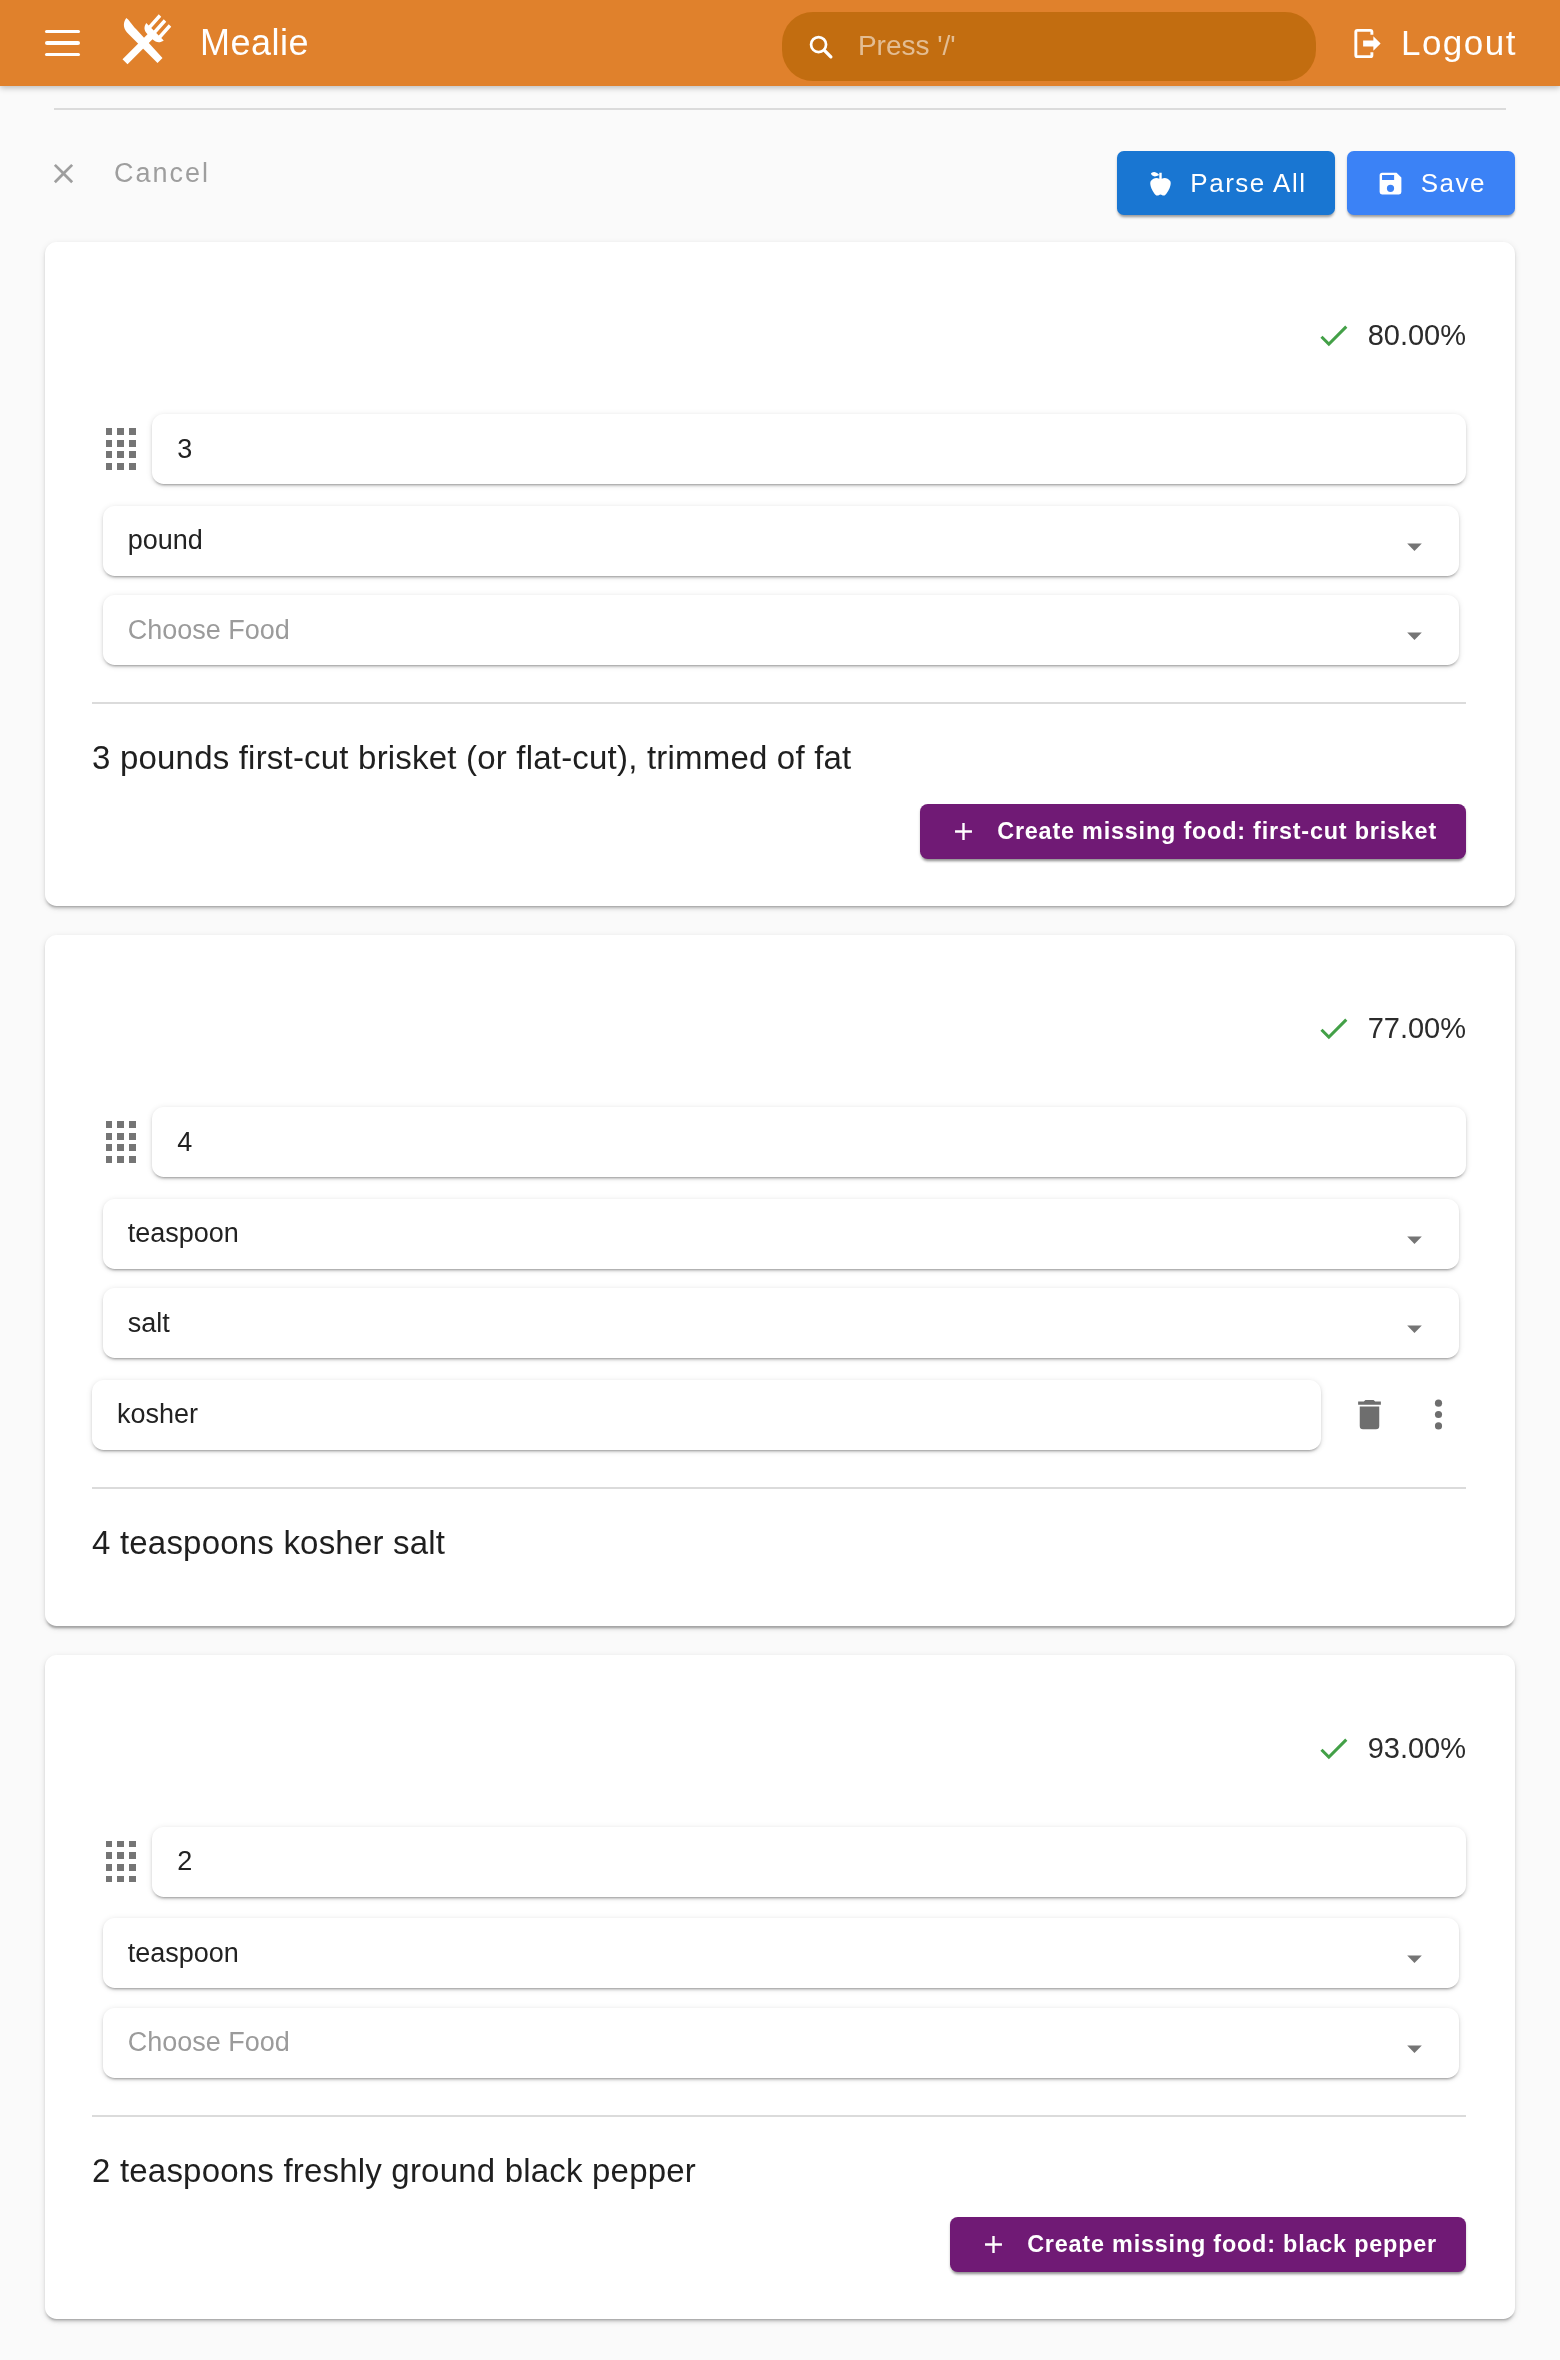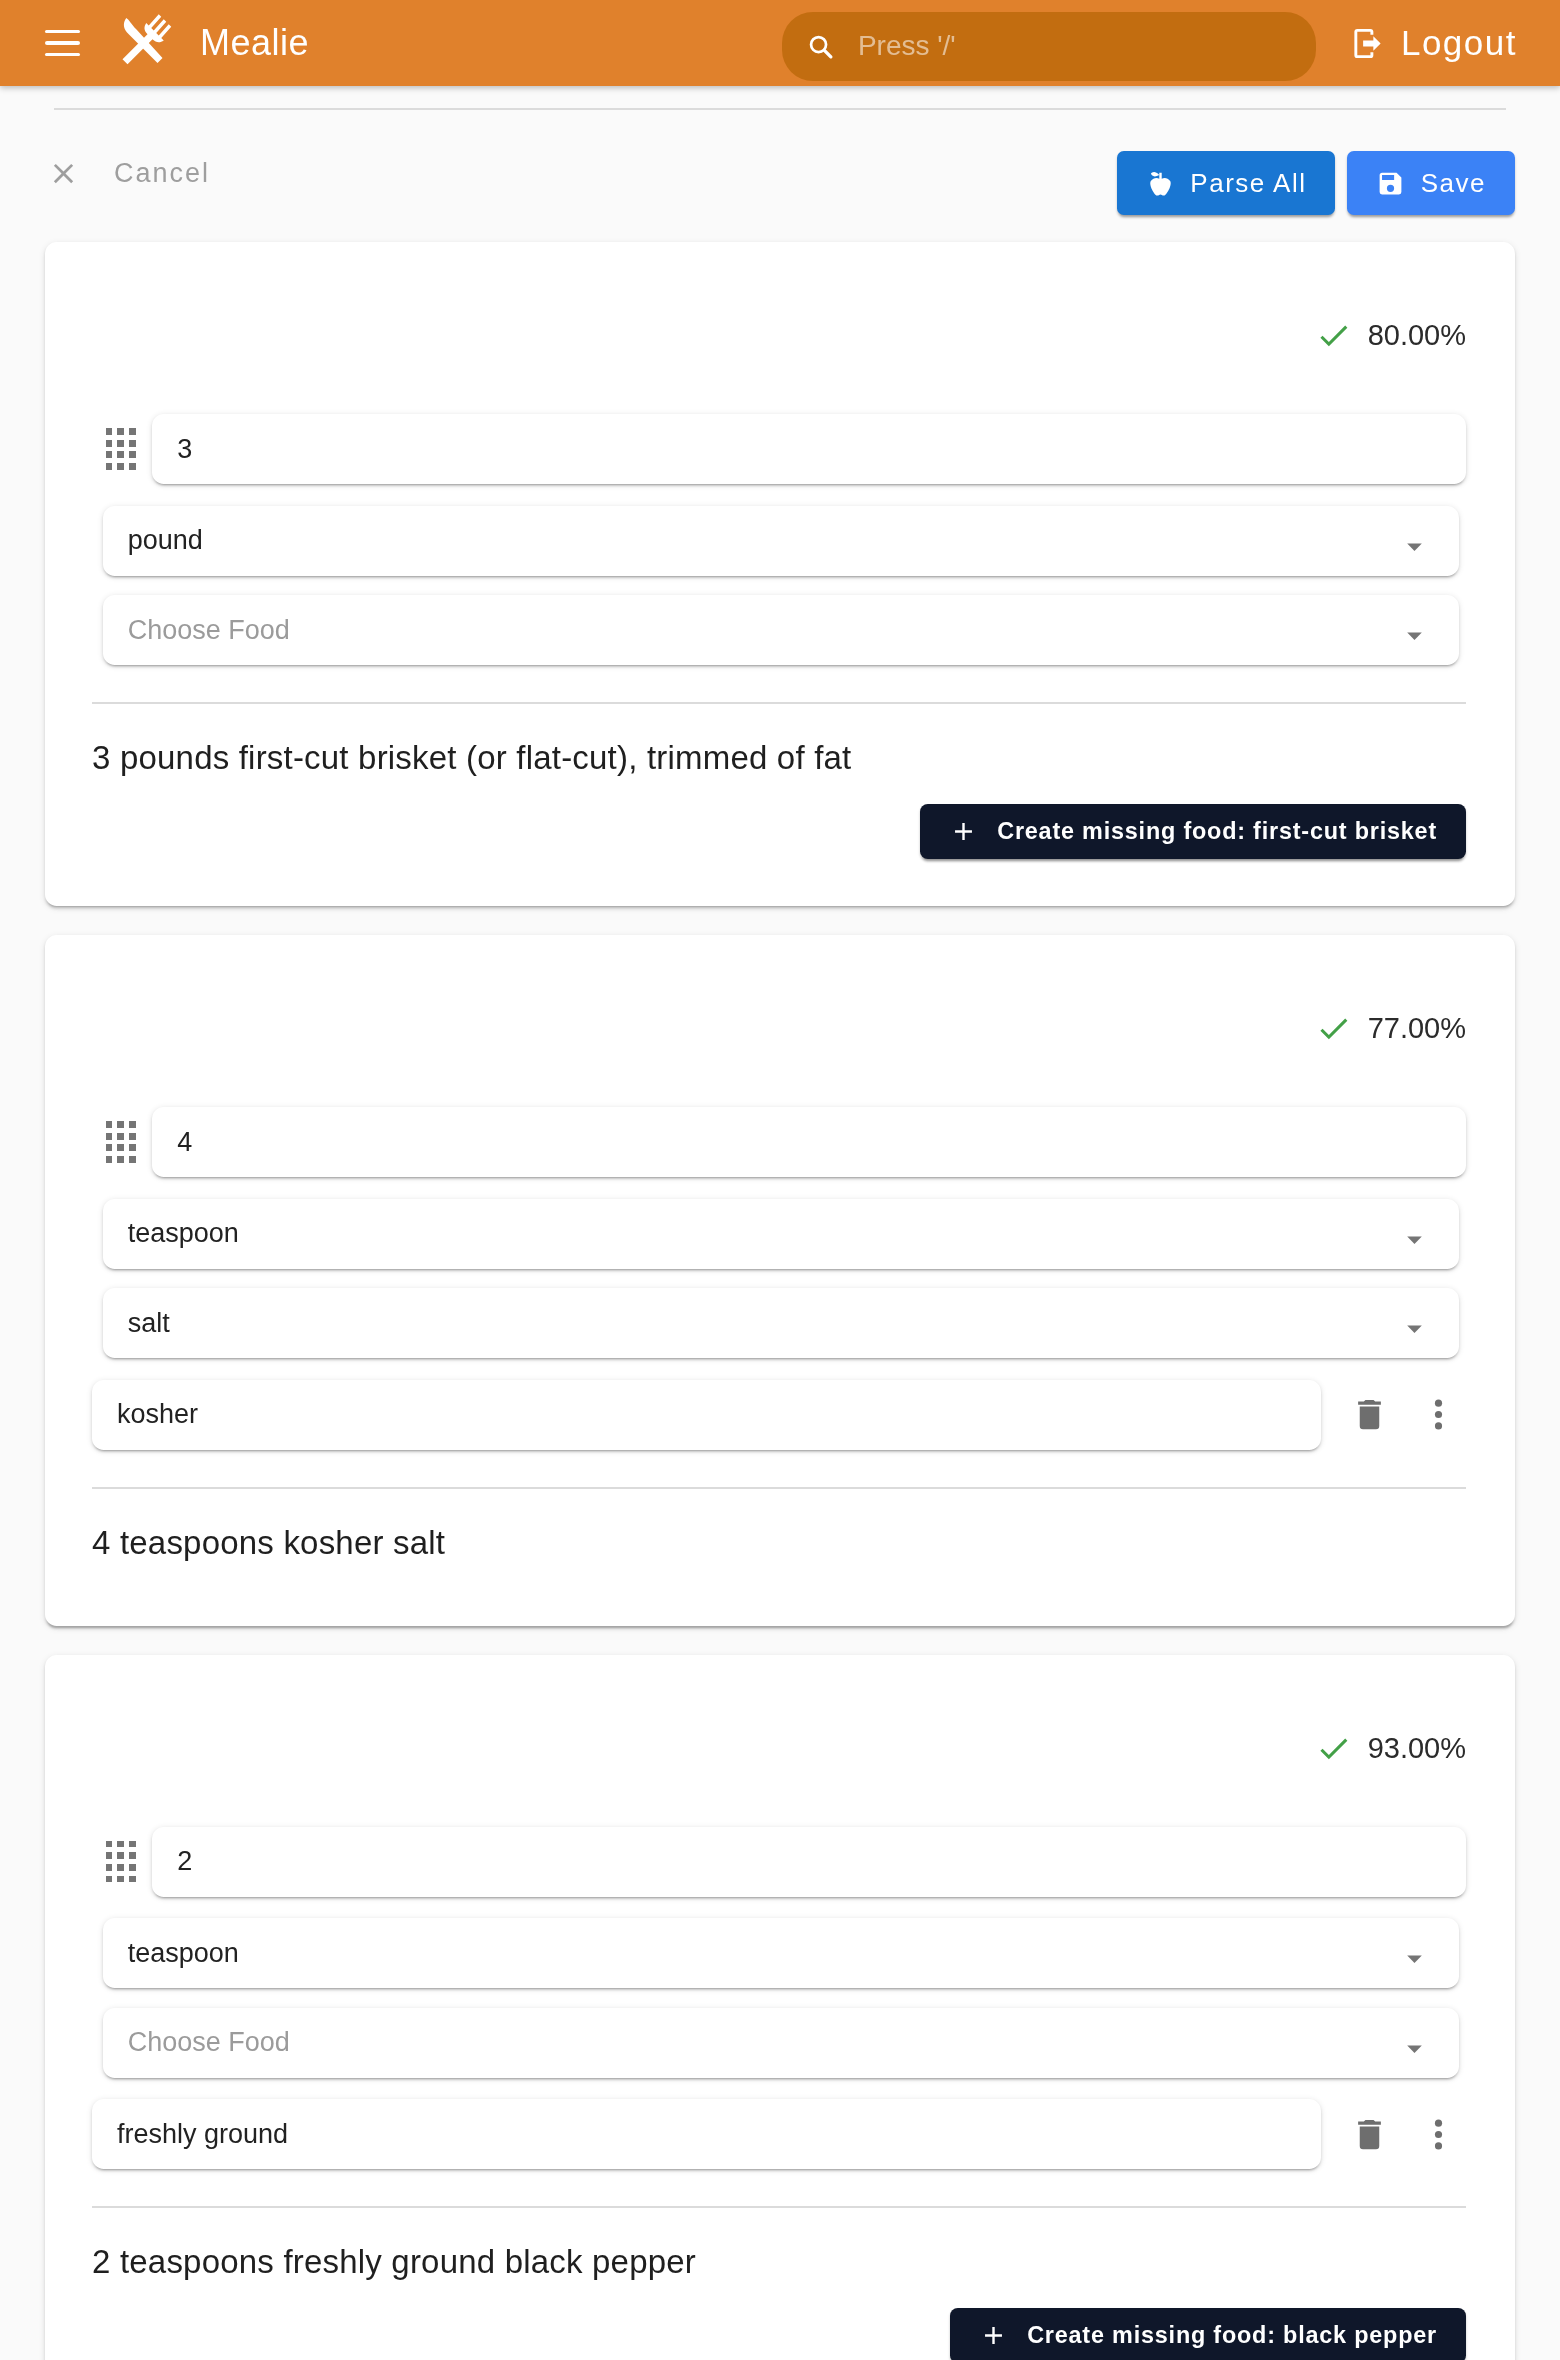--- a/index.html
+++ b/index.html
@@ -63,21 +63,21 @@
   .icon-btn { background:none; border:none; cursor:pointer; width:55px; height:55px;
     display:flex; align-items:center; justify-content:center; }
   .icon-btn.trash { margin-left:21.5px; }
   .icon-btn.kebab { margin-left:13.7px; }
 
   .card-divider { border:none; border-top:2px solid #DBDBDB; margin-top:37px; }
   .parsed { font-size:33px; color:#1f1f1f; margin-top:35px; letter-spacing:0.2px; }
 
   .create-row { display:flex; justify-content:flex-end; margin-top:27px; }
   .create-btn { display:flex; align-items:center; gap:19.5px; border:none; cursor:pointer;
-    background:#0f172a; color:#fff; height:55px; border-radius:7.8px; padding:0 29px;
+    background:#701a75; color:#fff; height:55px; border-radius:7.8px; padding:0 29px;
     font-family:inherit; font-size:23.4px; font-weight:700; letter-spacing:0.8px;
     box-shadow:0 3.9px 2.9px -2px rgba(0,0,0,.3),0 2px 2.9px rgba(0,0,0,.2);justify-content:center; }
 </style>
 </head>
 <body>
 
 <svg width="0" height="0" style="position:absolute">
   <defs>
     <g id="i-check">
         <path d="M21,7L9,19L3.5,13.5L4.91,12.09L9,16.17L19.59,5.59L21,7Z" fill="#43A047"></path>
@@ -293,33 +293,20 @@
     <svg width="35" height="35" viewBox="0 0 24 24">
         <use href="#i-tri"></use>
       </svg>
   </div>
   <div class="select-wrap">
     <input class="field" placeholder="Choose Food" style="">
     <svg width="35" height="35" viewBox="0 0 24 24">
         <use href="#i-tri"></use>
       </svg>
   </div>
-  <div class="note-row">
-    <input class="field" value="freshly ground" style="">
-    <button class="icon-btn trash">
-      <svg width="39" height="39" viewBox="0 0 24 24">
-          <use href="#i-trash"></use>
-        </svg>
-    </button>
-    <button class="icon-btn kebab">
-      <svg width="39" height="39" viewBox="0 0 24 24">
-          <use href="#i-kebab"></use>
-        </svg>
-    </button>
-  </div>
   <hr class="card-divider">
   <p class="parsed">2 teaspoons freshly ground black pepper</p>
   <div class="create-row">
     <button class="create-btn">
       <svg width="29" height="29" viewBox="0 0 24 24">
           <use href="#i-plus"></use>
         </svg>
       <span>Create missing food: black pepper</span>
     </button>
   </div>

